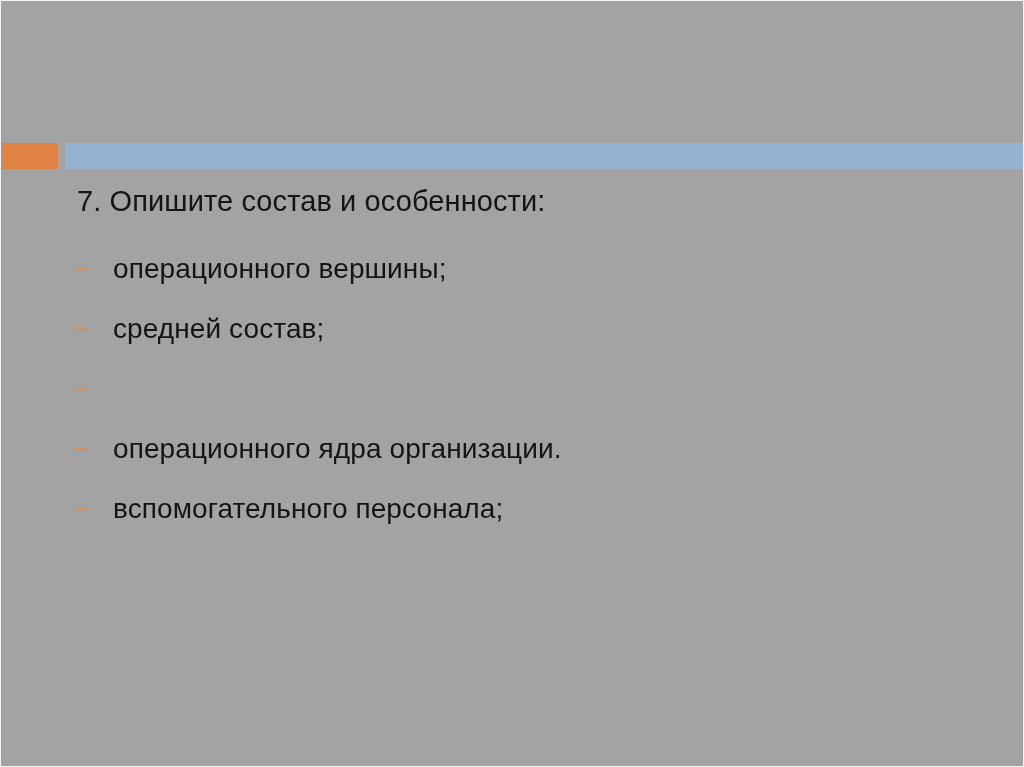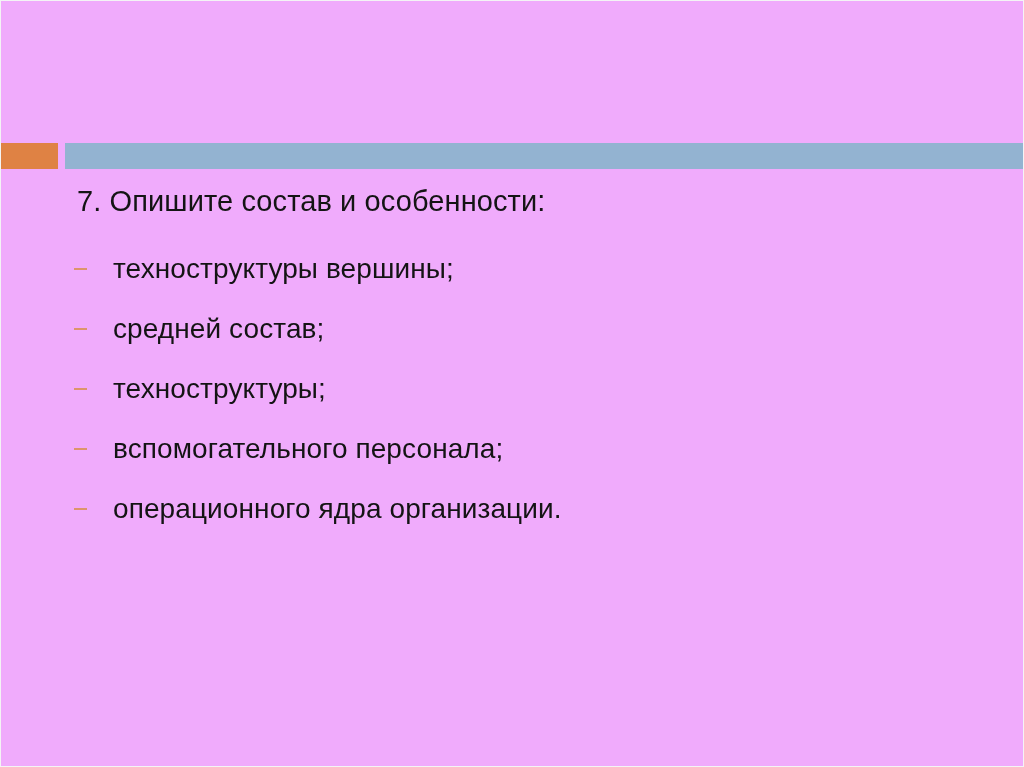--- a/index.html
+++ b/index.html
@@ -11,21 +11,21 @@
     width: 1024px;
     height: 767px;
     overflow: hidden;
     font-family: "Liberation Sans", "DejaVu Sans", sans-serif;
   }
 
   .slide {
     position: relative;
     width: 1024px;
     height: 767px;
-    background: #f0abfc;
+    background: #a3a3a3;
     box-sizing: border-box;
     border: 1px solid #f4f4f5;
     overflow: hidden;
   }
 
   
   .band-orange {
     position: absolute;
     left: 0px;
     top: 142px;
@@ -106,38 +106,37 @@
   <div class="band-blue"></div>
 
   <div class="content">
 
     <h1 class="slide-title">7. Опишите состав и особенности:</h1>
 
     <ul class="bullet-list">
 
       <li class="bullet-item">
         <span class="dash-icon"></span>
-        <span class="bullet-text">техноструктуры вершины;</span>
+        <span class="bullet-text">операционного вершины;</span>
       </li>
 
       <li class="bullet-item">
         <span class="dash-icon"></span>
         <span class="bullet-text">средней состав;</span>
       </li>
 
       <li class="bullet-item">
         <span class="dash-icon"></span>
-        <span class="bullet-text">техноструктуры;</span>
+      </li>
+
+      <li class="bullet-item">
+        <span class="dash-icon"></span>
+        <span class="bullet-text">операционного ядра организации.</span>
       </li>
 
       <li class="bullet-item">
         <span class="dash-icon"></span>
         <span class="bullet-text">вспомогательного персонала;</span>
       </li>
 
-      <li class="bullet-item">
-        <span class="dash-icon"></span>
-        <span class="bullet-text">операционного ядра организации.</span>
-      </li>
-
     </ul>
   </div>
 </div>
 
 </body></html>

